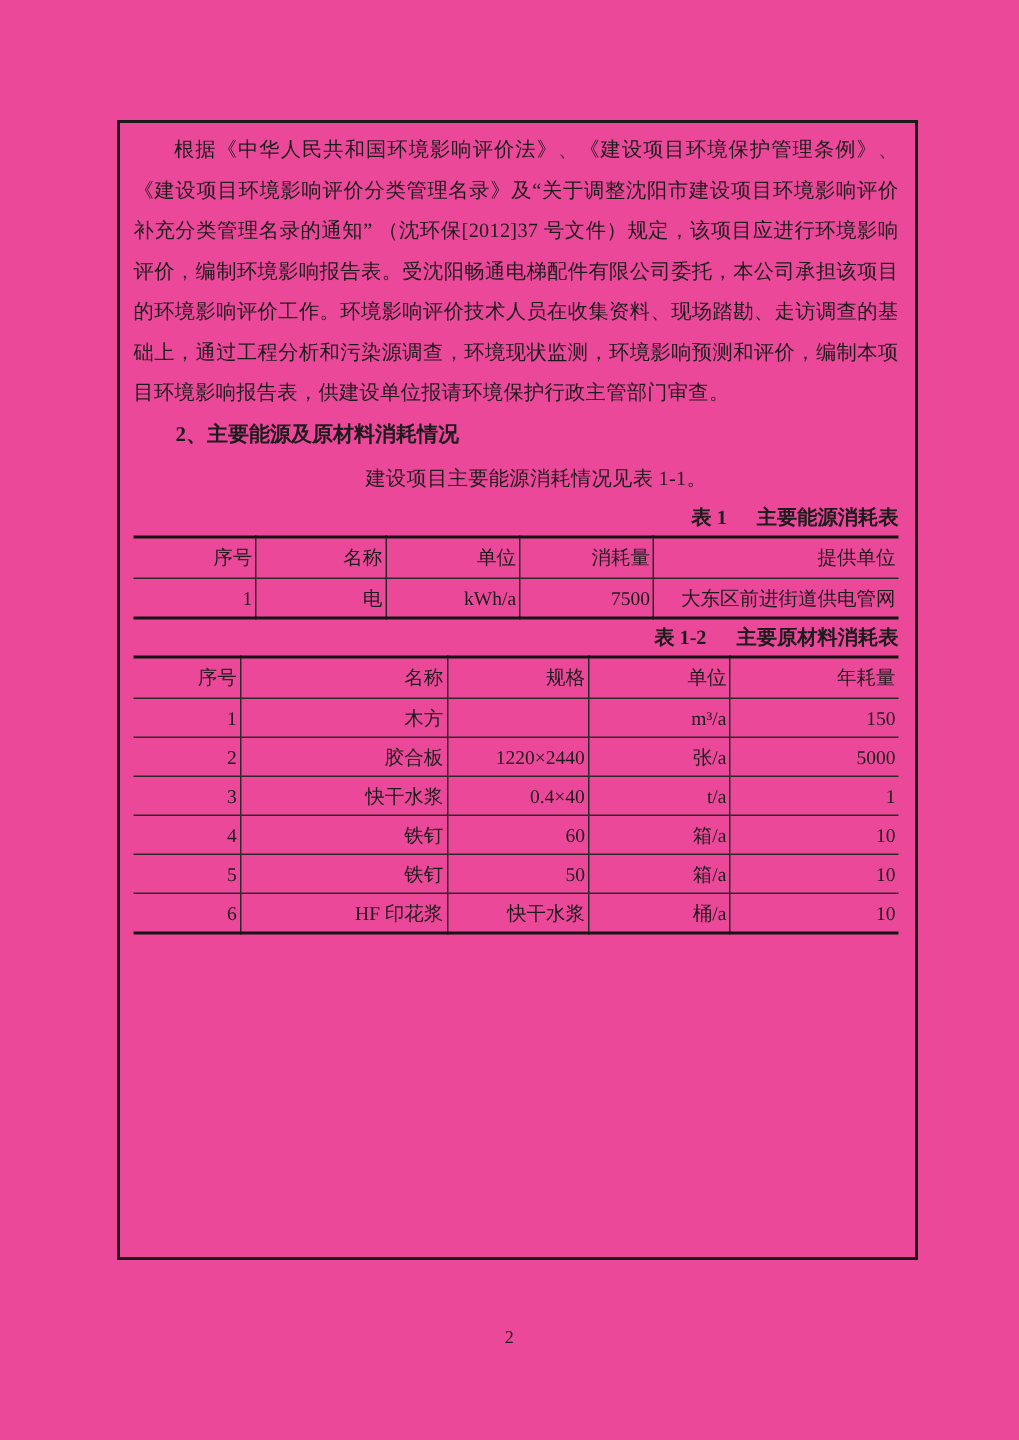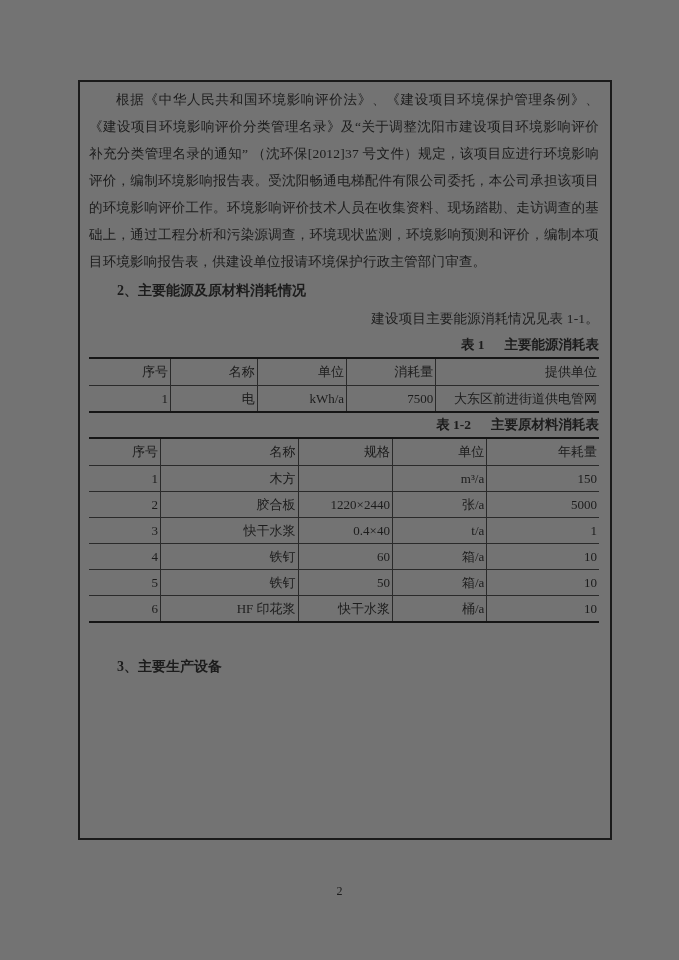--- a/index.html
+++ b/index.html
@@ -9,21 +9,21 @@
     height: 960px;
     background: #ffffff;
     font-family: "Liberation Serif", "DejaVu Serif", serif;
     color: #1c1c1c;
     overflow: hidden;
   }
   .page {
     position: relative;
     width: 679px;
     height: 960px;
-    background: #737373;
+    background: #ec4899;
   }
   .sheet {
     position: absolute;
     left: 78px;
     top: 80px;
     width: 534px;
     height: 760px;
     box-sizing: border-box;
     border: 2px solid #1a1a1a;
     padding: 4px 11px 0 9px;
@@ -31,21 +31,21 @@
   }
   .body-text {
     margin: 0;
     font-size: 13.5px;
     line-height: 27px;
     text-align: justify;
     text-indent: 2em;
     letter-spacing: 0.2px;
   }
   .single-line {
-    text-align: right;
+    text-align: center;
     line-height: 28px;
   }
   .heading {
     margin: 2px 0 0 0;
     font-size: 14px;
     font-weight: bold;
     line-height: 28px;
     text-indent: 2em;
   }
   .table-caption {
@@ -186,18 +186,17 @@
       <tr>
         <td>6</td>
         <td>HF 印花浆</td>
         <td>快干水浆</td>
         <td>桶/a</td>
         <td>10</td>
       </tr>
     </tbody>
       </table>
 
-    <p class="heading mt-section3">3、主要生产设备</p>
 
   </div>
 
   <div class="page-number">2</div>
 </div>
 
 </body></html>

